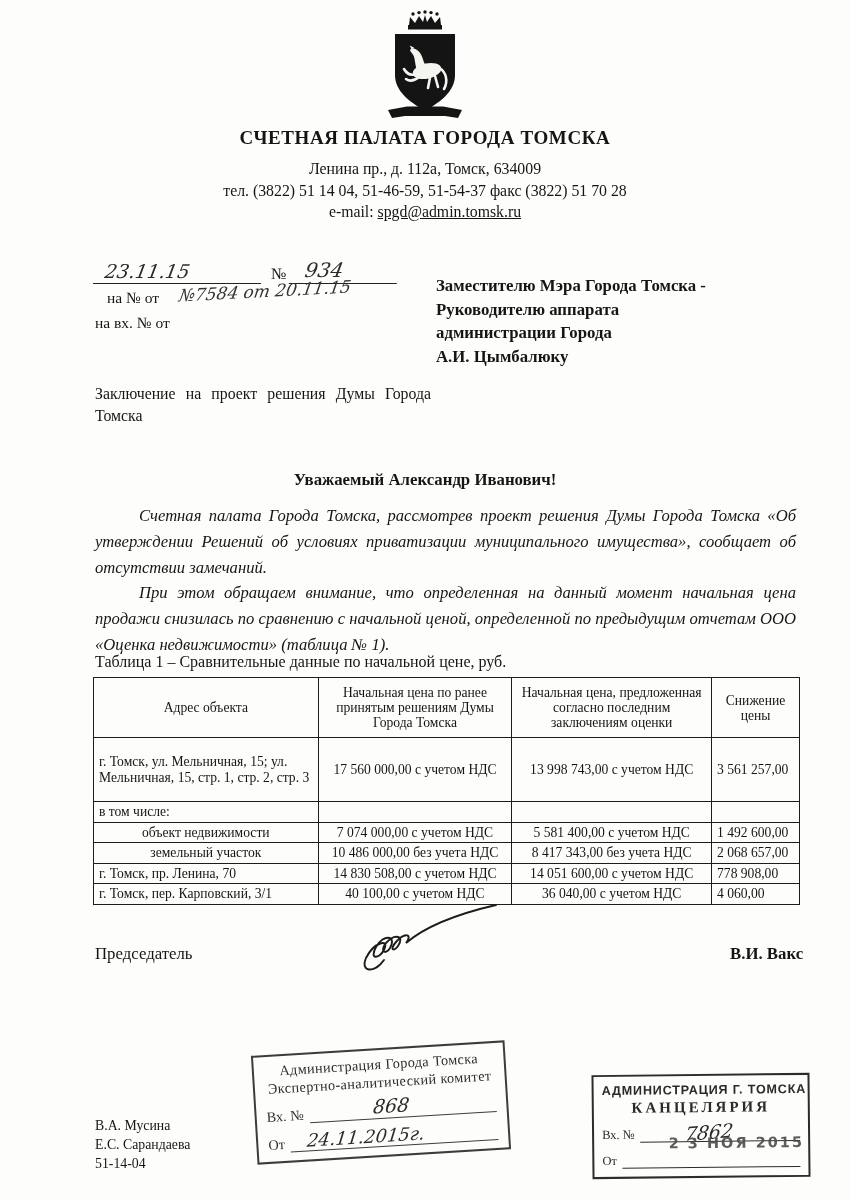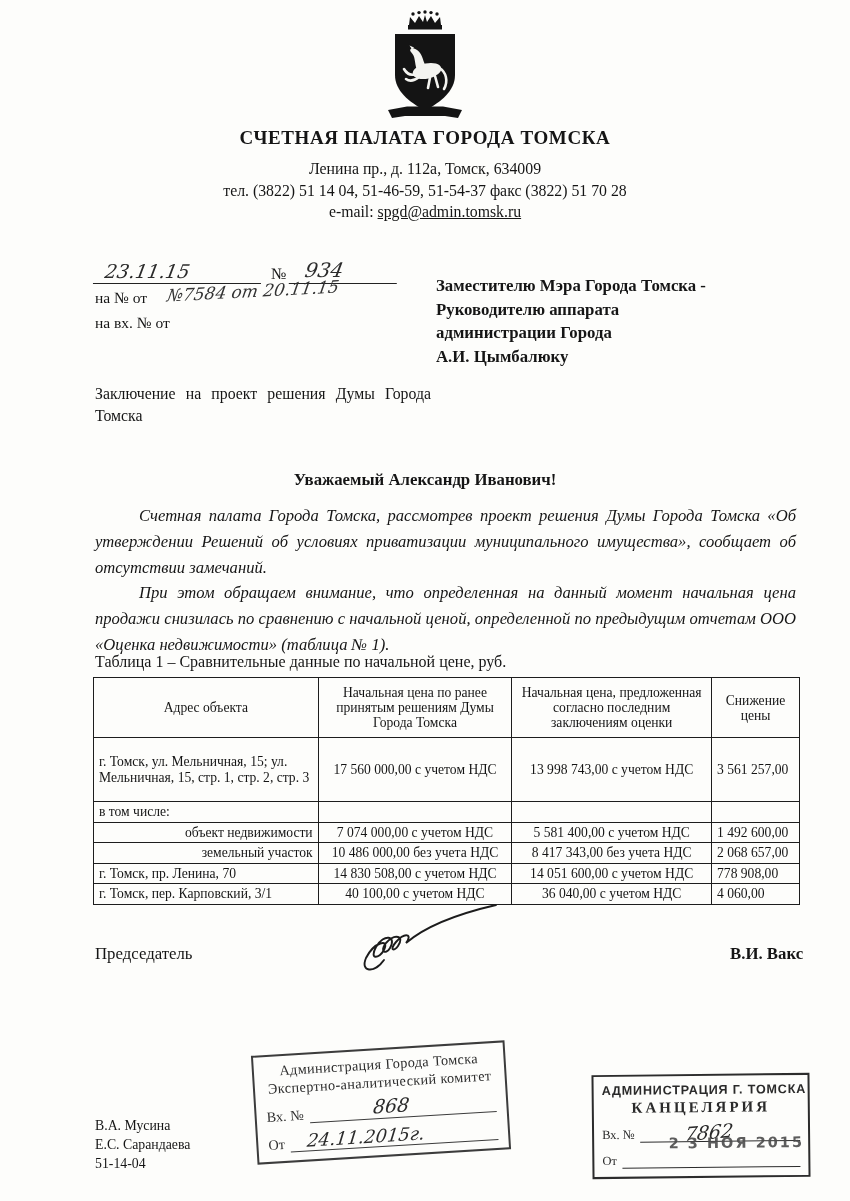--- a/index.html
+++ b/index.html
@@ -17,21 +17,21 @@
   }
   .addr-block { position:absolute; top:158px; left:0; width:100%; text-align:center; font-size:15.8px; line-height:21.5px; }
   .addr-block .email { text-decoration:underline; }
   
   .ref { position:absolute; left:95px; top:258px; width:345px; font-size:15.5px; }
   .ref-line1 { display:flex; align-items:flex-end; }
   .hw { font-family:"DejaVu Serif", serif; font-style:italic; color:#2b2b2b; display:inline-block; transform:skewX(-10deg); }
   .ref-date { border-bottom:1.4px solid #222; width:168px; font-size:19px; padding:0 6px 1px 10px; }
   .ref-nosign { font-size:16px; margin:0 5px 1px 8px; }
   .ref-num { border-bottom:1.4px solid #222; width:108px; font-size:20px; padding:0 0 1px 14px; }
-  .ref-line2 { position:relative; margin-top:5px; height:22px; }
+  .ref-line2 { position:relative; margin-top:5px; height:22px;margin-left:12px; }
   .ref-line2 .hw-reply {
     position:absolute; left:72px; top:-8px; font-size:17px; white-space:nowrap;
     transform:rotate(-3deg) skewX(-12deg); color:#333;
   }
   .ref-line3 { margin-top:3px; }
   .recipient {
     position:absolute; left:436px; top:274px; width:340px;
     font-weight:bold; font-size:16.8px; line-height:23.5px;
   }
   
@@ -42,21 +42,21 @@
   
   .tbl-caption { position:absolute; left:95px; top:653px; font-size:16px; }
   table.cmp { position:absolute; left:93px; top:677px; width:707px; border-collapse:collapse; font-size:13.6px; }
   table.cmp th, table.cmp td { border:1.3px solid #1d1d1d; padding:2px 5px; vertical-align:middle; }
   table.cmp th { font-weight:normal; text-align:center; line-height:15px; height:60px;margin-left:47px; }
   table.cmp td { line-height:15.5px; }
   .c-addr { width:225px; text-align:left; }
   .c-old  { width:194px; text-align:center; }
   .c-new  { width:200px; text-align:center; }
   .c-drop { width:88px;  text-align:left; }
-  td.center { text-align:right;font-family:Liberation Serif, serif; }
+  td.center { text-align:center;font-family:Liberation Serif, serif; }
   tr.tall td { height:64px; }
   tr.thin td { height:19px; }
   tr.row td  { height:20px; }
   
   .sig-title { position:absolute; left:95px; top:944px; font-weight:normal; font-size:16.8px; }
   .sig-name  { position:absolute; left:730px; top:944px; font-weight:bold; font-size:16.8px; }
   .sig-scribble { position:absolute; left:348px; top:900px; }
   
   .stamp-left {
     position:absolute; left:254px; top:1048px; width:254px;

